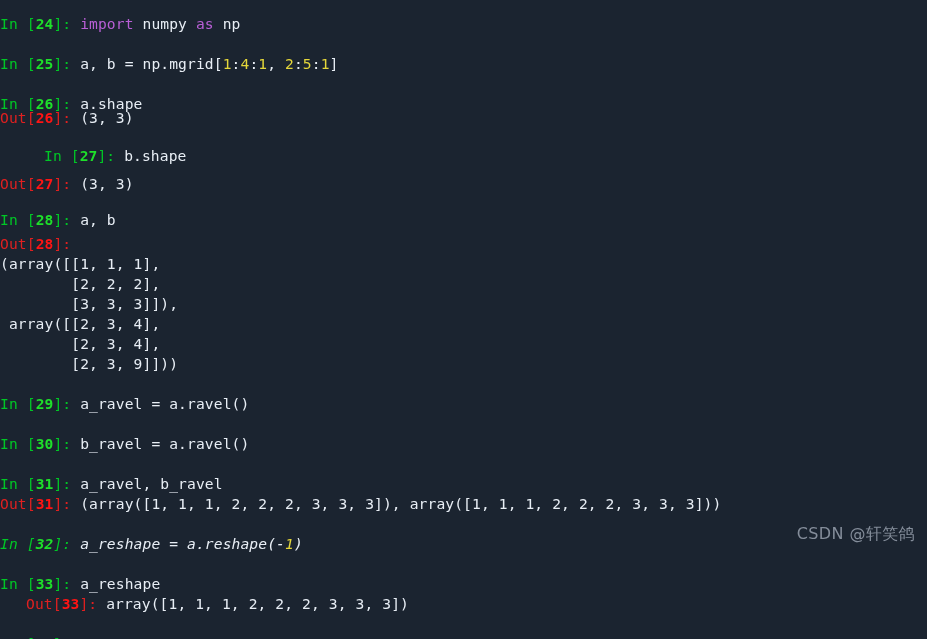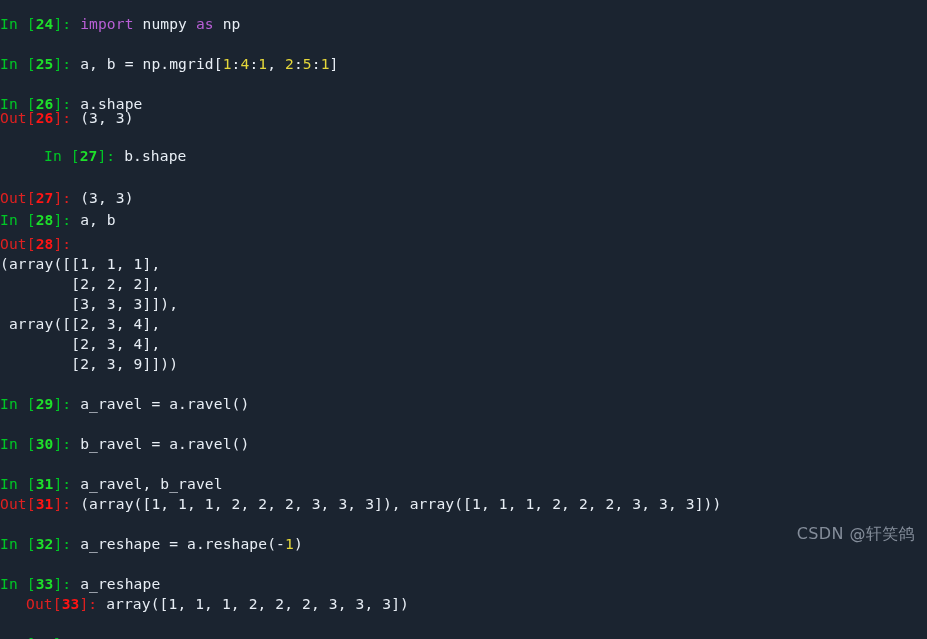--- a/index.html
+++ b/index.html
@@ -80,32 +80,32 @@
 </head>
 <body>
 
 <div id="console">
   <div id="lines">
       <div class="line" style="top: 14px;"><span class="prompt-in"><span>In [</span><b>24</b><span>]: </span></span><span><span class="kw">import</span><span class="code"> numpy </span><span class="kw">as</span><span class="code"> np</span></span></div>
       <div class="line" style="top: 54px;"><span class="prompt-in"><span>In [</span><b>25</b><span>]: </span></span><span><span class="code">a, b = np.mgrid[</span><span class="num">1</span><span class="code">:</span><span class="num">4</span><span class="code">:</span><span class="num">1</span><span class="code">, </span><span class="num">2</span><span class="code">:</span><span class="num">5</span><span class="code">:</span><span class="num">1</span><span class="code">]</span></span></div>
       <div class="line" style="top: 94px;"><span class="prompt-in"><span>In [</span><b>26</b><span>]: </span></span><span><span class="code">a.shape</span></span></div>
       <div class="line" style="top: 108px;"><span class="prompt-out"><span>Out[</span><b>26</b><span>]: </span></span><span><span class="out-text">(3, 3)</span></span></div>
       <div class="line" style="top: 146px; padding-left: 44px;"><span class="prompt-in"><span>In [</span><b>27</b><span>]: </span></span><span><span class="code">b.shape</span></span></div>
-      <div class="line" style="top: 188px; text-align: center;"><span class="prompt-out"><span>Out[</span><b>27</b><span>]: </span></span><span><span class="out-text">(3, 3)</span></span></div>
+      <div class="line" style="top: 174px; text-align: center;"><span class="prompt-out"><span>Out[</span><b>27</b><span>]: </span></span><span><span class="out-text">(3, 3)</span></span></div>
       <div class="line" style="top: 210px;"><span class="prompt-in"><span>In [</span><b>28</b><span>]: </span></span><span><span class="code">a, b</span></span></div>
       <div class="line" style="top: 234px;"><span class="prompt-out"><span>Out[</span><b>28</b><span>]:</span></span><span></span></div>
       <div class="line" style="top: 254px;"><span class="out-text">(array([[1, 1, 1],</span></div>
       <div class="line" style="top: 274px;"><span class="out-text">        [2, 2, 2],</span></div>
       <div class="line" style="top: 294px;"><span class="out-text">        [3, 3, 3]]),</span></div>
       <div class="line" style="top: 314px;"><span class="out-text"> array([[2, 3, 4],</span></div>
       <div class="line" style="top: 334px;"><span class="out-text">        [2, 3, 4],</span></div>
       <div class="line" style="top: 354px;"><span class="out-text">        [2, 3, 9]]))</span></div>
       <div class="line" style="top: 394px;"><span class="prompt-in"><span>In [</span><b>29</b><span>]: </span></span><span><span class="code">a_ravel = a.ravel()</span></span></div>
       <div class="line" style="top: 434px;"><span class="prompt-in"><span>In [</span><b>30</b><span>]: </span></span><span><span class="code">b_ravel = a.ravel()</span></span></div>
       <div class="line" style="top: 474px;"><span class="prompt-in"><span>In [</span><b>31</b><span>]: </span></span><span><span class="code">a_ravel, b_ravel</span></span></div>
       <div class="line" style="top: 494px;"><span class="prompt-out"><span>Out[</span><b>31</b><span>]: </span></span><span><span class="out-text">(array([1, 1, 1, 2, 2, 2, 3, 3, 3]), array([1, 1, 1, 2, 2, 2, 3, 3, 3]))</span></span></div>
-      <div class="line" style="top: 534px;"><span class="prompt-in"><span>In [</span><b>32</b><span>]: </span></span><span><span class="code">a_reshape = a.reshape(-</span><span class="num">1</span><span class="code">)</span></span></div>
+      <div class="line" style="top: 534px; font-style: italic;"><span class="prompt-in"><span>In [</span><b>32</b><span>]: </span></span><span><span class="code">a_reshape = a.reshape(-</span><span class="num">1</span><span class="code">)</span></span></div>
       <div class="line" style="top: 574px;"><span class="prompt-in"><span>In [</span><b>33</b><span>]: </span></span><span><span class="code">a_reshape</span></span></div>
       <div class="line" style="top: 594px; padding-left: 26px;"><span class="prompt-out"><span>Out[</span><b>33</b><span>]: </span></span><span><span class="out-text">array([1, 1, 1, 2, 2, 2, 3, 3, 3])</span></span></div>
       <div class="cursor-line" style="top: 634px;"><span class="prompt-in"><span>In [</span><b>34</b><span>]: </span></span><span></span></div>
     </div>
   <div class="watermark">CSDN @轩笑鸽</div>
 </div>
 
 </body></html>

